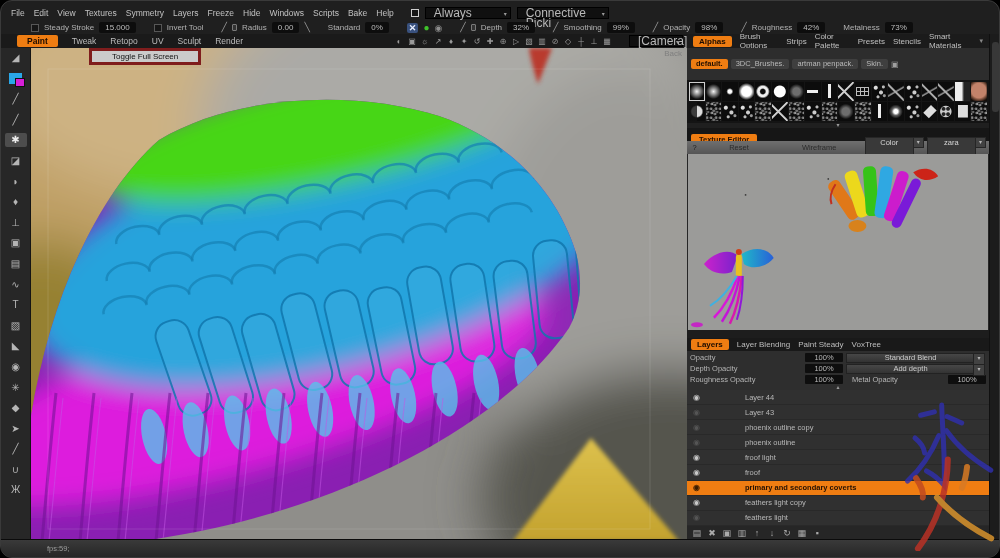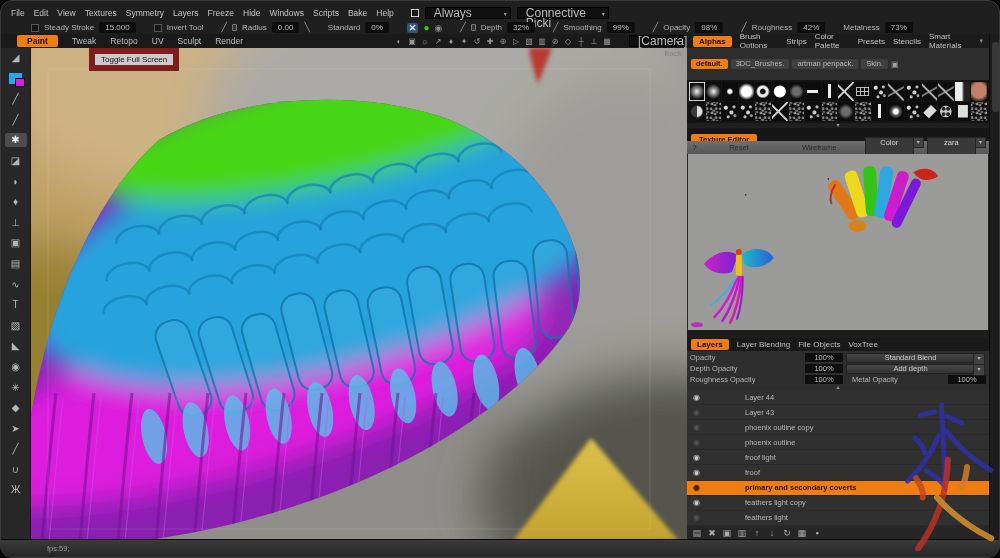--- a/index.html
+++ b/index.html
@@ -39,21 +39,21 @@
   
   .ltoolbar{position:absolute;left:0;top:47px;bottom:18px;width:30px;background:#272727;border-right:1px solid #141414;display:flex;flex-direction:column;align-items:center;padding-top:3px;gap:6.6px;}
   .ltool{width:22px;height:14px;display:flex;align-items:center;justify-content:center;color:#b5b5b5;font-size:10px;line-height:14px;}
   .ltool.active{background:#4d4d4d;border-radius:2px;color:#ececec;}
   .swatches{width:13px;height:11px;background:#2aa7e8;position:relative;}
   .swatches::after{content:"";position:absolute;right:-3px;bottom:-3px;width:8px;height:7px;background:#d81fd8;border:1px solid #111;}
 
   
   .viewport{position:absolute;left:30px;top:47px;width:656px;height:493px;overflow:hidden;background:#8f8e8a;}
   .vp-svg{position:absolute;inset:0;width:100%;height:100%;}
-  .vp-tooltip{position:absolute;left:58px;top:0;background:#cbcbcb;color:#111;border:6px solid #7f1d1d;font-size:8px;padding:1px 6px;z-index:5;}
+  .vp-tooltip{position:absolute;left:58px;top:0;background:#cbcbcb;color:#111;border:3px solid #7f1d1d;font-size:8px;padding:1px 20px;z-index:5;}
   .vp-back{position:absolute;right:5px;top:1px;color:#7f7f7f;font-size:8px;z-index:5;margin-left:48px;}
 
   
   .rpanel{position:absolute;left:686px;top:33px;width:314px;bottom:18px;background:#262626;}
   .rcol{position:absolute;left:0;top:0;right:12px;bottom:0;display:flex;flex-direction:column;}
   .scrollstrip{position:absolute;right:0;top:0;bottom:0;width:12px;background:#1c1c1c;border-left:1px solid #101010;}
   .scrollthumb{position:absolute;left:2px;right:2px;top:8px;height:70px;background:#383838;border-radius:3px;}
 
   .rtabs{height:14px;background:#1b1b1b;display:flex;gap:8px;align-items:center;padding:0 6px;font-size:8px;color:#c0c0c0;flex:0 0 auto;}
   .rtab.active{background:#ef7d12;color:#1c0c00;padding:1px 6px;border-radius:2px;font-weight:bold;}
@@ -504,21 +504,21 @@
           <ellipse cx="9" cy="171" rx="6" ry="2.5" fill="#c428c4"></ellipse>
           <rect x="57" y="40" width="1.5" height="1.5" fill="#333"></rect>
           <rect x="140" y="24" width="1.5" height="1.5" fill="#333"></rect>
         </svg>
       </div>
       <div class="te-bottom"></div>
 
       <div class="ltabs" id="layers-tabs">
           <span class="ltab active">Layers</span>
           <span class="ltab">Layer Blending</span>
-          <span class="ltab">File Objects</span>
+          <span class="ltab">Paint Steady</span>
           <span class="ltab">VoxTree</span>
         </div>
       <div class="lprops">
         <div class="lprow">
           <span class="lplabel" style="width:112px">Opacity</span>
           <span class="lval">100%</span>
           <span class="ldrop">Standard Blend</span>
         </div>
         <div class="lprow">
           <span class="lplabel" style="width:112px">Depth Opacity</span>

